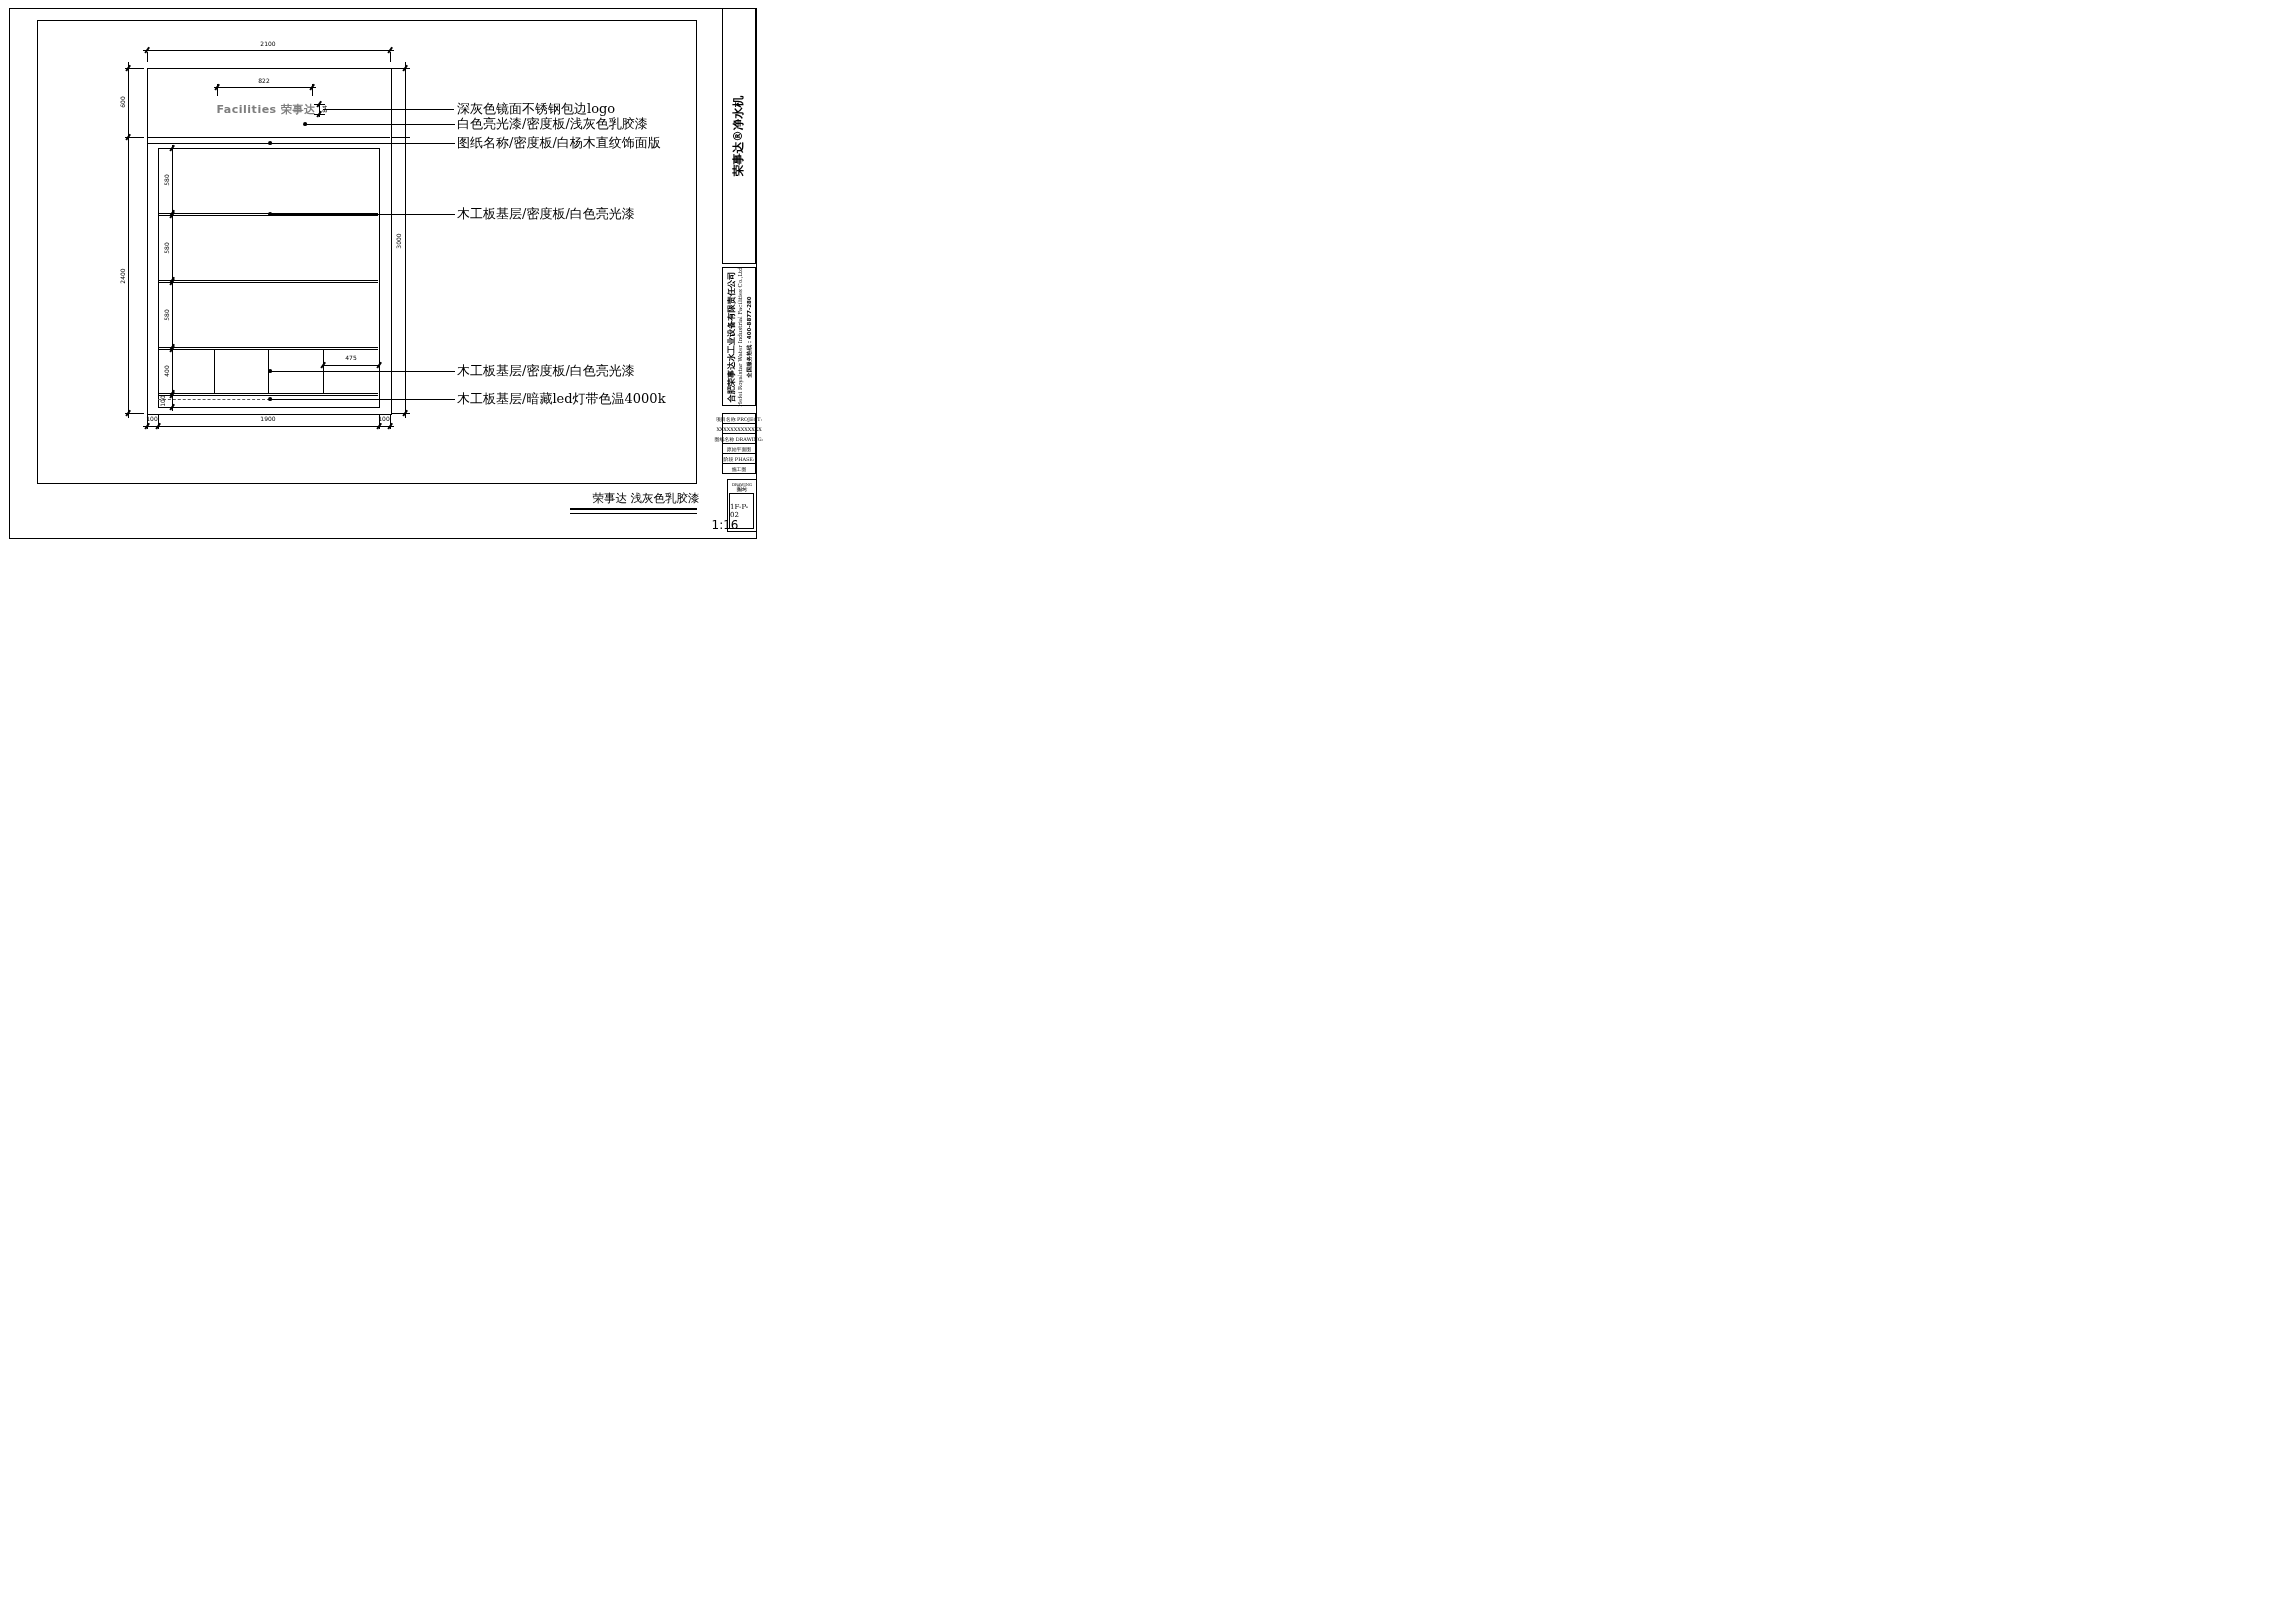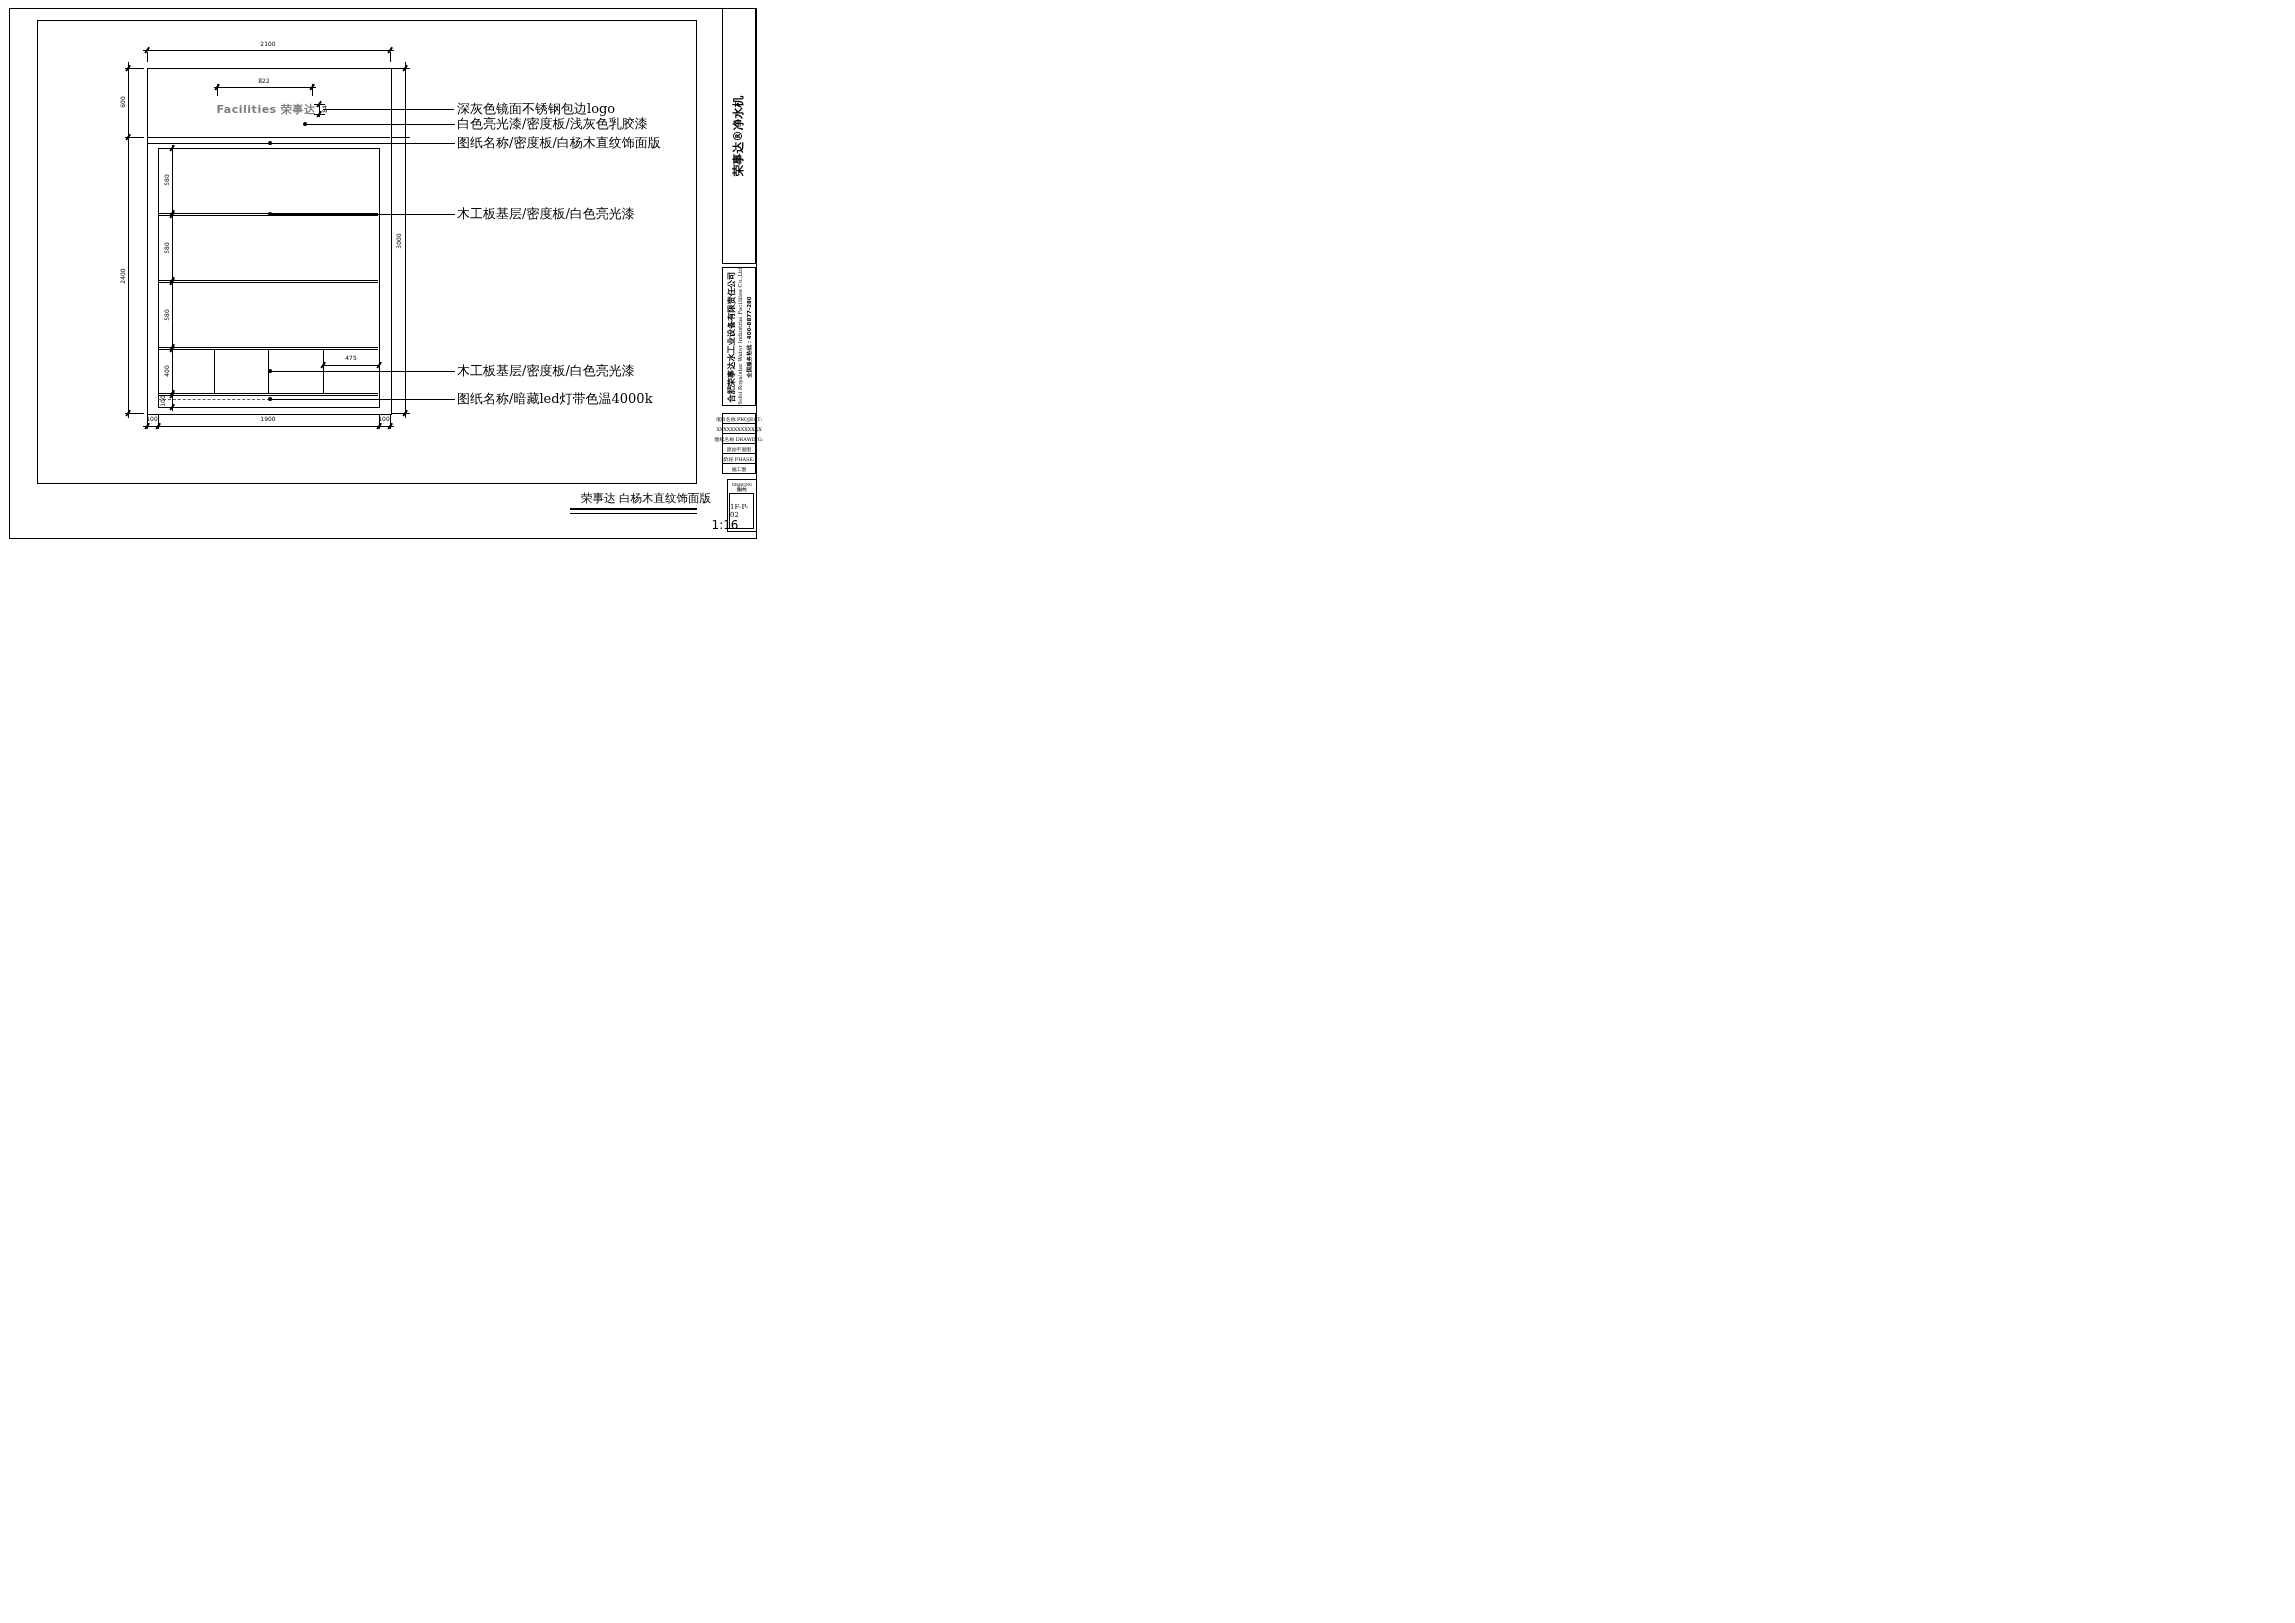--- a/index.html
+++ b/index.html
@@ -149,21 +149,21 @@
   <div class="dot" style="left:270px;top:214px;"></div>
   <div class="hl" style="left:270px;top:214px;width:185px;"></div>
   <div class="ann" style="left:457px;top:214px;">木工板基层/密度板/白色亮光漆</div>
 
   <div class="dot" style="left:270px;top:371px;"></div>
   <div class="hl" style="left:270px;top:371px;width:185px;"></div>
   <div class="ann" style="left:457px;top:371px;">木工板基层/密度板/白色亮光漆</div>
 
   <div class="dot" style="left:270px;top:399px;"></div>
   <div class="hl" style="left:270px;top:399px;width:185px;"></div>
-  <div class="ann" style="left:457px;top:399px;">图纸名称/暗藏led灯带色温4000k</div>
+  <div class="ann" style="left:457px;top:399px;">木工板基层/暗藏led灯带色温4000k</div>
 
   <div class="box" style="left:722px;top:8.2px;width:32px;height:254px;border-right-width:1.6px;">
     <div class="vtxt" style="left:50%;top:50%;font-weight:bold;font-size:11.5px;font-family:'DejaVu Sans',sans-serif;">荣事达®净水机</div>
   </div>
 
   <div class="box" style="left:722px;top:267px;width:32px;height:137px;border-right-width:1.6px;">
     <div class="vtxt" style="left:24%;top:50%;font-weight:bold;font-size:8.2px;font-family:'DejaVu Sans',sans-serif;">合肥荣事达水工业设备有限责任公司</div>
     <div class="vtxt" style="left:56%;top:50%;font-size:5.5px;font-family:'DejaVu Serif',serif;">Hefei Royalstar Water Industrial Facilities Co.,Ltd</div>
     <div class="vtxt" style="left:83%;top:50%;font-weight:bold;font-size:5.5px;font-family:'DejaVu Sans',sans-serif;">全国服务热线：400-8877-280</div>
   </div>
@@ -178,19 +178,19 @@
   </div>
 
   <div class="box" style="left:727px;top:479px;width:28px;height:51px;border-width:1.1px;">
     <div style="position:absolute;left:0;top:1.6px;width:100%;text-align:center;font-size:3.8px;font-family:'DejaVu Serif',serif;">DRAWING NO.</div>
     <div style="position:absolute;left:0;top:6px;width:100%;text-align:center;font-size:5.5px;font-family:'DejaVu Serif',serif;">图号</div>
     <div class="box" style="left:1.1px;top:12.6px;width:23px;height:34px;display:flex;align-items:center;justify-content:center;">
       <span style="font-size:7px;font-family:'DejaVu Serif',serif;">1F-P-02</span>
     </div>
   </div>
 
-  <div class="ftitle" style="left:646px;top:498px;">荣事达 白杨木直纹饰面版</div>
+  <div class="ftitle" style="left:646px;top:498px;">荣事达 浅灰色乳胶漆</div>
   <div style="position:absolute;left:570px;top:508px;width:127px;height:2.2px;background:#000;"></div>
   <div class="hl" style="left:570px;top:513px;width:127px;"></div>
   <div class="fscale" style="left:681px;top:525px;">1:16</div>
 
 </div>
 
 
 </body></html>

